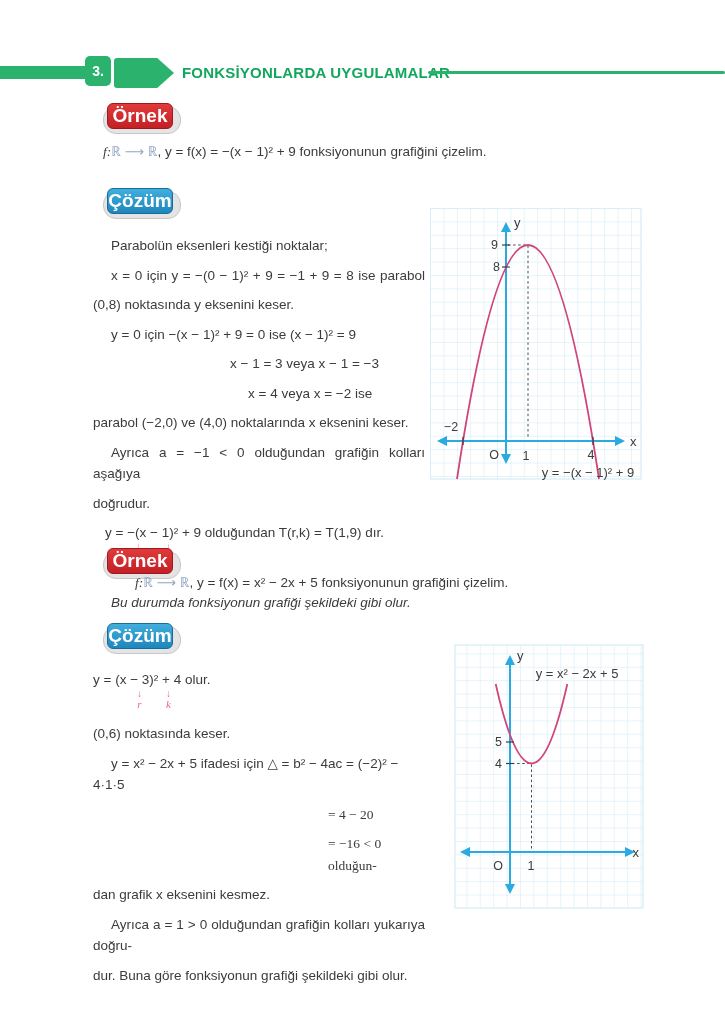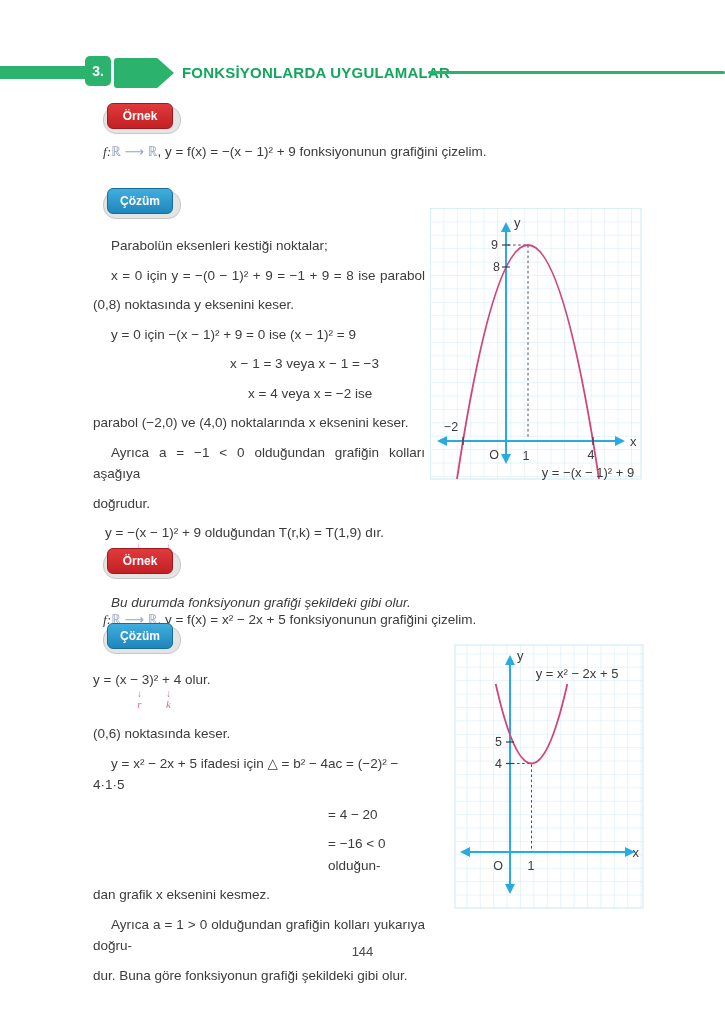--- a/index.html
+++ b/index.html
@@ -19,39 +19,39 @@
     clip-path:polygon(0 0,72% 0,100% 50%,72% 100%,0 100%);border-radius:3px;
   }
   .hdr-title{
     position:absolute;left:182px;top:64px;font-size:15px;font-weight:bold;
     color:#13a75e;letter-spacing:0.2px;white-space:nowrap;
   }
   .hdr-rule{position:absolute;left:428px;top:71px;width:297px;height:3px;background:#2bb26d;border-radius:2px;}
   
   .pill{position:absolute;width:76px;height:26px;background:#e4e4e4;border:1px solid #c7c7c7;border-radius:13px;}
   .btn{
-    position:absolute;width:64px;height:24px;border-radius:6px;color:#fff;font-weight:bold;font-size:12px;
+    position:absolute;width:64px;height:24px;border-radius:6px;color:#fff;font-weight:bold;font-size:19px;
     display:flex;align-items:center;justify-content:center;white-space:nowrap;
   }
   .btn.red{background:linear-gradient(#e03a3a,#c32026);border:1.5px solid #9e181d;}
   .btn.blue{background:linear-gradient(#41aede,#1f86bb);border:1.5px solid #186c99;}
   
   .prob{position:absolute;left:103px;font-size:13.5px;white-space:nowrap;}
   .rset{color:#93a5c1;}
   .fvar{font-style:italic;font-family:"Liberation Serif", serif;}
   .tcol{position:absolute;left:85px;width:348px;}
   .tcol p{margin:8px;font-size:13.5px;line-height:21.5px;}
   .ind{text-indent:18px;}
   .m2{margin-top:2px !important;}
   .m5{margin-top:5px !important;}
   .m6{margin-top:6px !important;}
   .m24{margin-top:24px !important;font-style:italic;}
   .pl137{padding-left:137px;}
   .pl155{padding-left:155px;}
-  .pl235{padding-left:235px;}
+  .pl235{padding-left:235px;font-family:Liberation Serif, serif;}
   .fill{text-align:justify;text-align-last:justify;}
   .fwrap{position:relative;height:46px;}
   .ann{
     position:absolute;top:20px;display:inline-flex;flex-direction:column;align-items:center;
     color:#f0609e;font-size:10px;line-height:10px;
   }
   .ann i{font-style:normal;}
   .ann b{font-weight:normal;font-style:italic;font-size:11px;font-family:"Liberation Serif",serif;}
   
   .graph{position:absolute;}
@@ -130,21 +130,21 @@
     <text x="96" y="252" font-size="12.5" text-anchor="middle">1</text>
     <text x="161" y="251" font-size="12.5" text-anchor="middle">4</text>
     <text x="84" y="19" font-size="13">y</text>
     <text x="200" y="238" font-size="13">x</text>
     <text x="158" y="269" font-size="13" text-anchor="middle">y = −(x − 1)² + 9</text>
   </svg>
 
   <div class="pill" style="left:103px;top:551px;"></div>
   <div class="btn red" style="left:107px;top:548px;">Örnek</div>
 
-  <div class="prob" style="top:610px;"><span class="fvar">f:</span><span class="rset">ℝ ⟶ ℝ</span><span>, y = f(x) = x² − 2x + 5</span><span> fonksiyonunun grafiğini çizelim.</span></div>
+  <div class="prob" style="top:573px;margin-left:32px;"><span class="fvar">f:</span><span class="rset">ℝ ⟶ ℝ</span><span>, y = f(x) = x² − 2x + 5</span><span> fonksiyonunun grafiğini çizelim.</span></div>
 
   <div class="pill" style="left:103px;top:626px;"></div>
   <div class="btn blue" style="left:107px;top:623px;">Çözüm</div>
 
   <div class="tcol" style="top:661px;">
     <div class="fwrap">
       <p>y = (x − 3)² + 4 olur.</p>
       <span class="ann" style="left:52px;">
           <i>↓</i>
           <b>r</b>
@@ -183,15 +183,14 @@
     <line x1="53" y1="123.5" x2="61" y2="123.5" stroke="#3c3c3c" stroke-width="1.2"></line>
     <text x="49" y="106" font-size="12.5" text-anchor="end">5</text>
     <text x="49" y="128" font-size="12.5" text-anchor="end">4</text>
     <text x="45" y="230" font-size="12.5" text-anchor="middle">O</text>
     <text x="78" y="230" font-size="12.5" text-anchor="middle">1</text>
     <text x="64" y="20" font-size="13">y</text>
     <text x="186" y="217" font-size="13" text-anchor="end">x</text>
     <text x="124" y="38" font-size="13" text-anchor="middle">y = x² − 2x + 5</text>
   </svg>
 
-  <div class="pageno">144</div>
 
 </div>
 
 </body></html>

